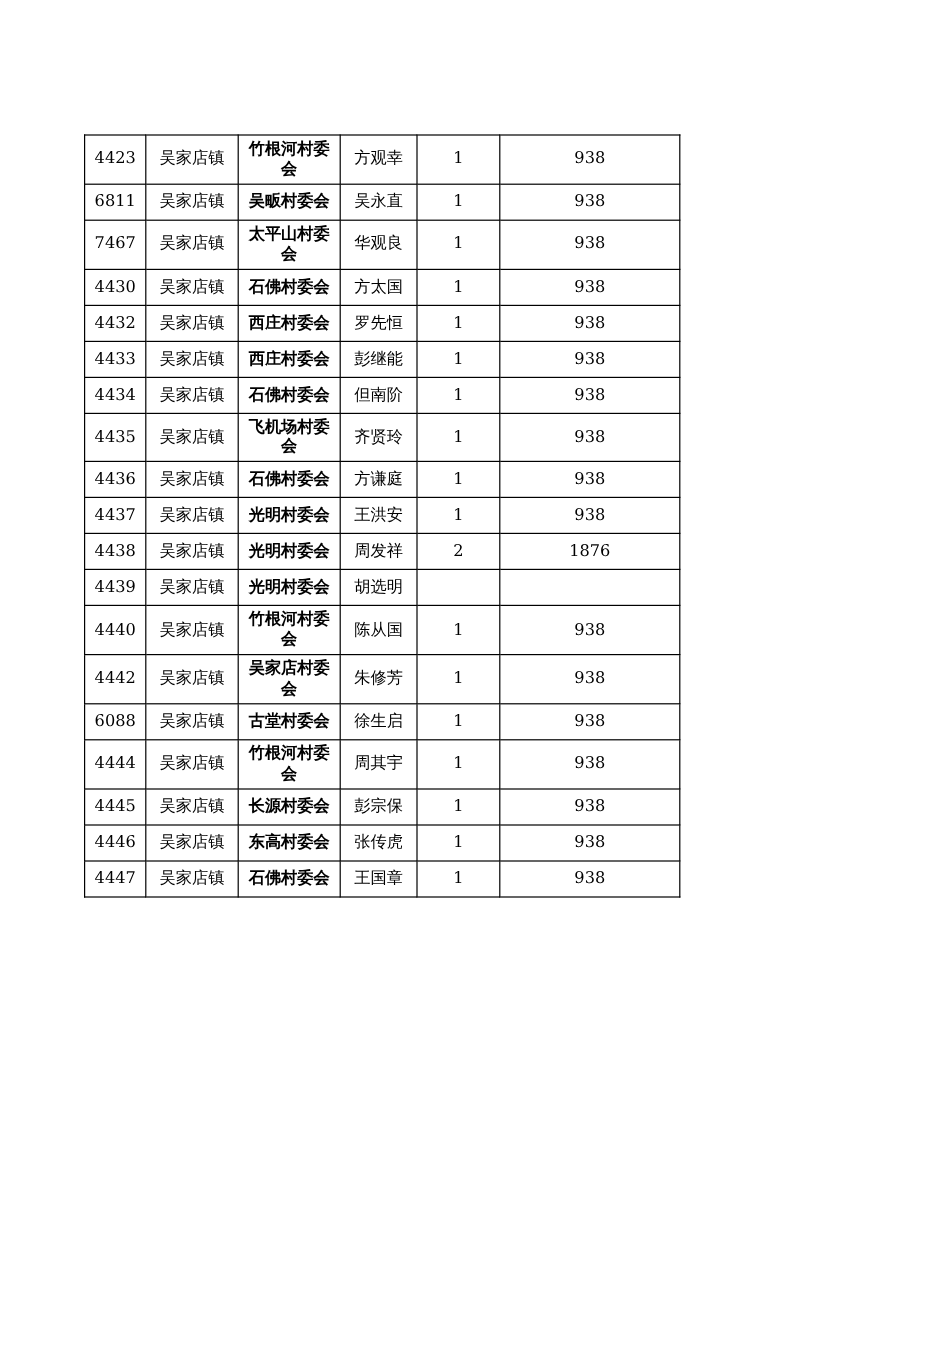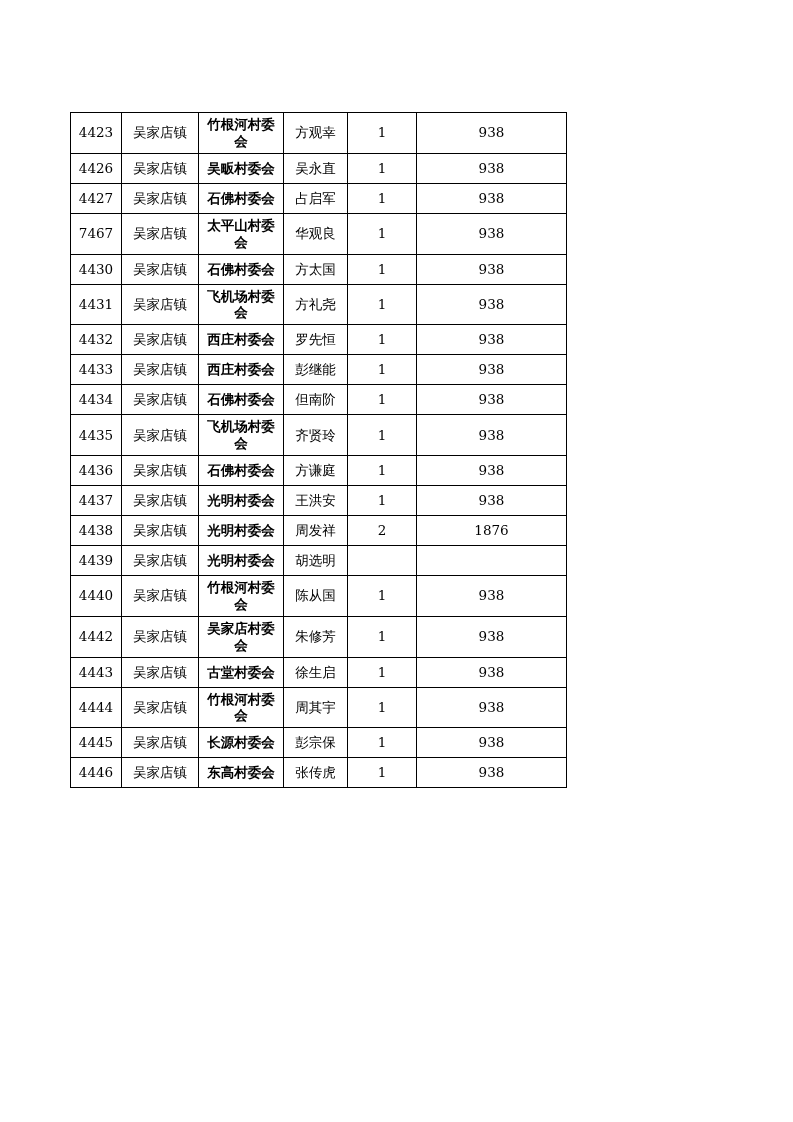--- a/index.html
+++ b/index.html
@@ -76,56 +76,40 @@
       <tbody>
           <tr>
             <td class="idx">4423</td>
             <td class="town">吴家店镇</td>
             <td class="vill">竹根河村委会</td>
             <td class="name">方观幸</td>
             <td class="count">1</td>
             <td class="amount">938</td>
           </tr>
           <tr>
-            <td class="idx">4426</td>
+            <td class="idx">6811</td>
             <td class="town">吴家店镇</td>
             <td class="vill">吴畈村委会</td>
             <td class="name">吴永直</td>
             <td class="count">1</td>
             <td class="amount">938</td>
           </tr>
           <tr>
-            <td class="idx">4427</td>
-            <td class="town">吴家店镇</td>
-            <td class="vill">石佛村委会</td>
-            <td class="name">占启军</td>
-            <td class="count">1</td>
-            <td class="amount">938</td>
-          </tr>
-          <tr>
             <td class="idx">7467</td>
             <td class="town">吴家店镇</td>
             <td class="vill">太平山村委会</td>
             <td class="name">华观良</td>
             <td class="count">1</td>
             <td class="amount">938</td>
           </tr>
           <tr>
             <td class="idx">4430</td>
             <td class="town">吴家店镇</td>
             <td class="vill">石佛村委会</td>
             <td class="name">方太国</td>
-            <td class="count">1</td>
-            <td class="amount">938</td>
-          </tr>
-          <tr>
-            <td class="idx">4431</td>
-            <td class="town">吴家店镇</td>
-            <td class="vill">飞机场村委会</td>
-            <td class="name">方礼尧</td>
             <td class="count">1</td>
             <td class="amount">938</td>
           </tr>
           <tr>
             <td class="idx">4432</td>
             <td class="town">吴家店镇</td>
             <td class="vill">西庄村委会</td>
             <td class="name">罗先恒</td>
             <td class="count">1</td>
             <td class="amount">938</td>
@@ -196,21 +180,21 @@
           </tr>
           <tr>
             <td class="idx">4442</td>
             <td class="town">吴家店镇</td>
             <td class="vill">吴家店村委会</td>
             <td class="name">朱修芳</td>
             <td class="count">1</td>
             <td class="amount">938</td>
           </tr>
           <tr>
-            <td class="idx">4443</td>
+            <td class="idx">6088</td>
             <td class="town">吴家店镇</td>
             <td class="vill">古堂村委会</td>
             <td class="name">徐生启</td>
             <td class="count">1</td>
             <td class="amount">938</td>
           </tr>
           <tr>
             <td class="idx">4444</td>
             <td class="town">吴家店镇</td>
             <td class="vill">竹根河村委会</td>
@@ -224,19 +208,27 @@
             <td class="vill">长源村委会</td>
             <td class="name">彭宗保</td>
             <td class="count">1</td>
             <td class="amount">938</td>
           </tr>
           <tr>
             <td class="idx">4446</td>
             <td class="town">吴家店镇</td>
             <td class="vill">东高村委会</td>
             <td class="name">张传虎</td>
+            <td class="count">1</td>
+            <td class="amount">938</td>
+          </tr>
+          <tr>
+            <td class="idx">4447</td>
+            <td class="town">吴家店镇</td>
+            <td class="vill">石佛村委会</td>
+            <td class="name">王国章</td>
             <td class="count">1</td>
             <td class="amount">938</td>
           </tr>
         </tbody>
     </table>
   </div>
 </div>
 
 </body></html>

